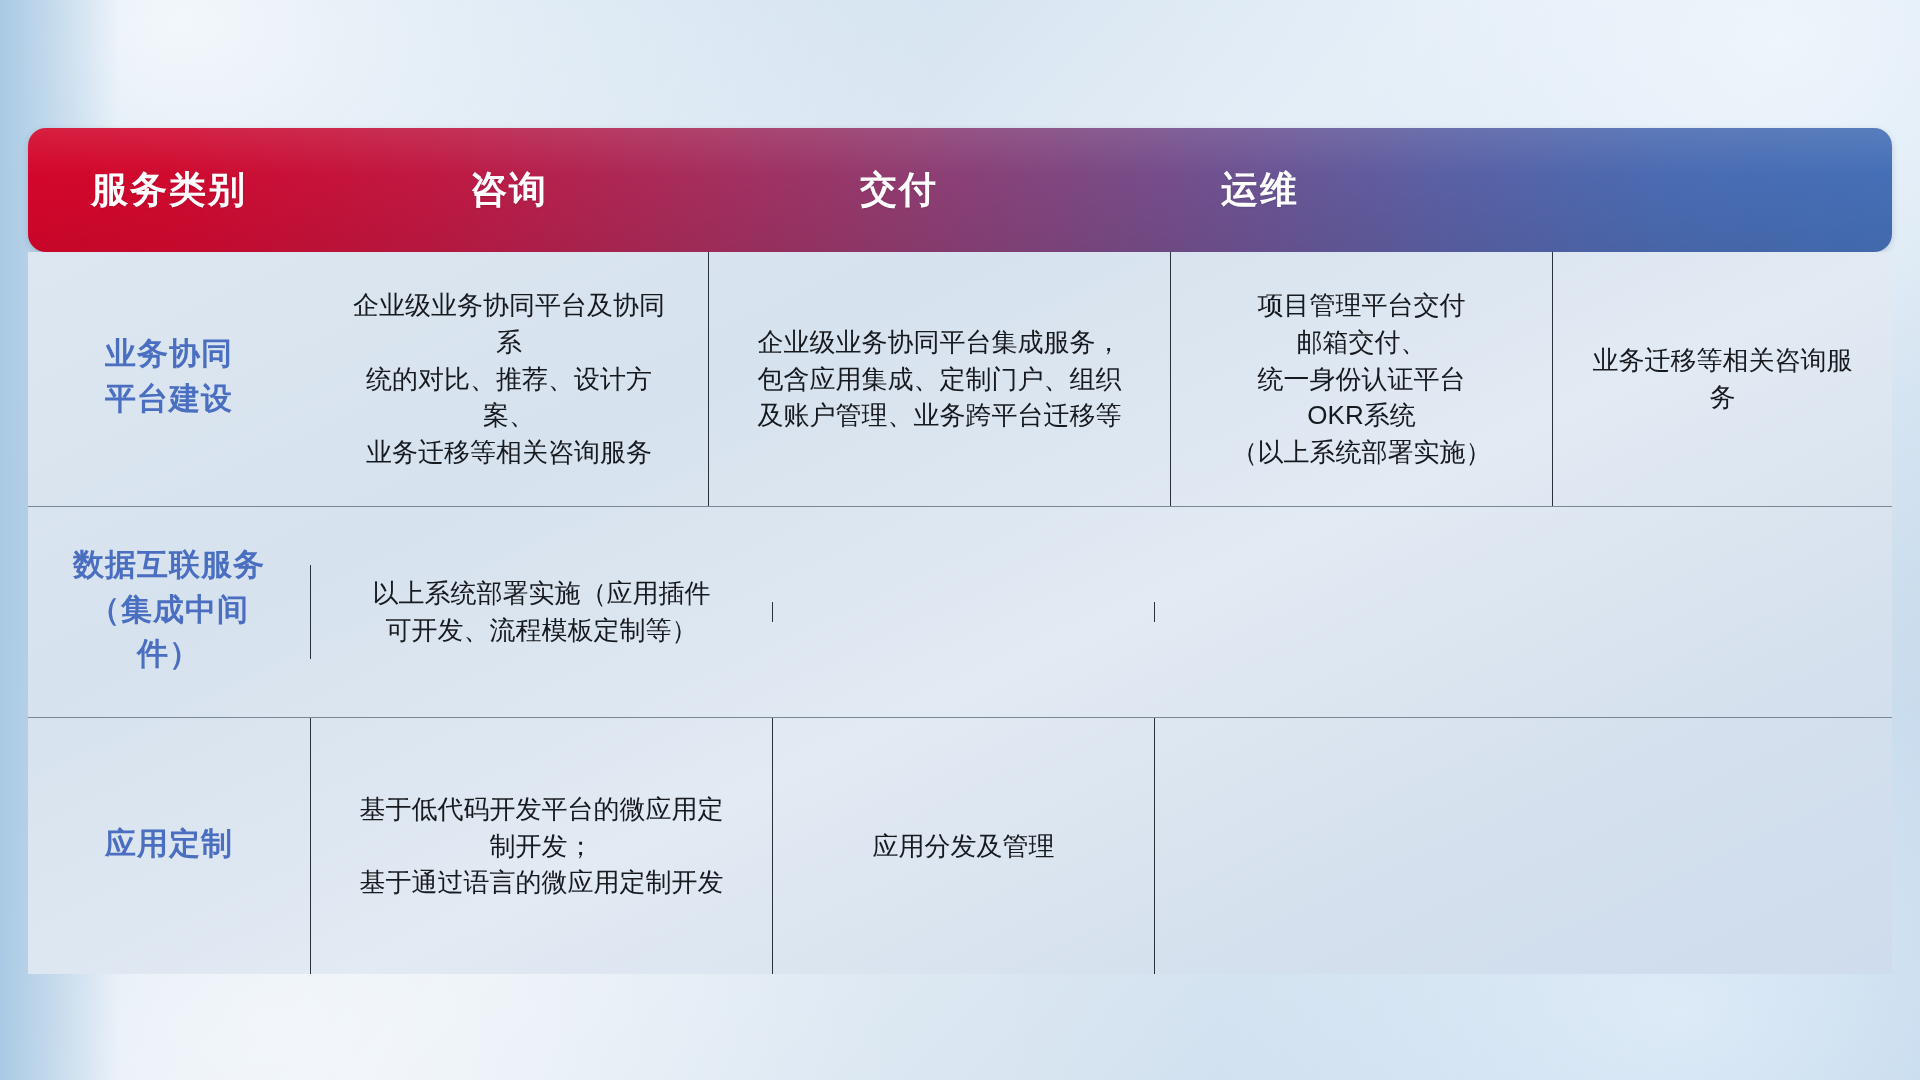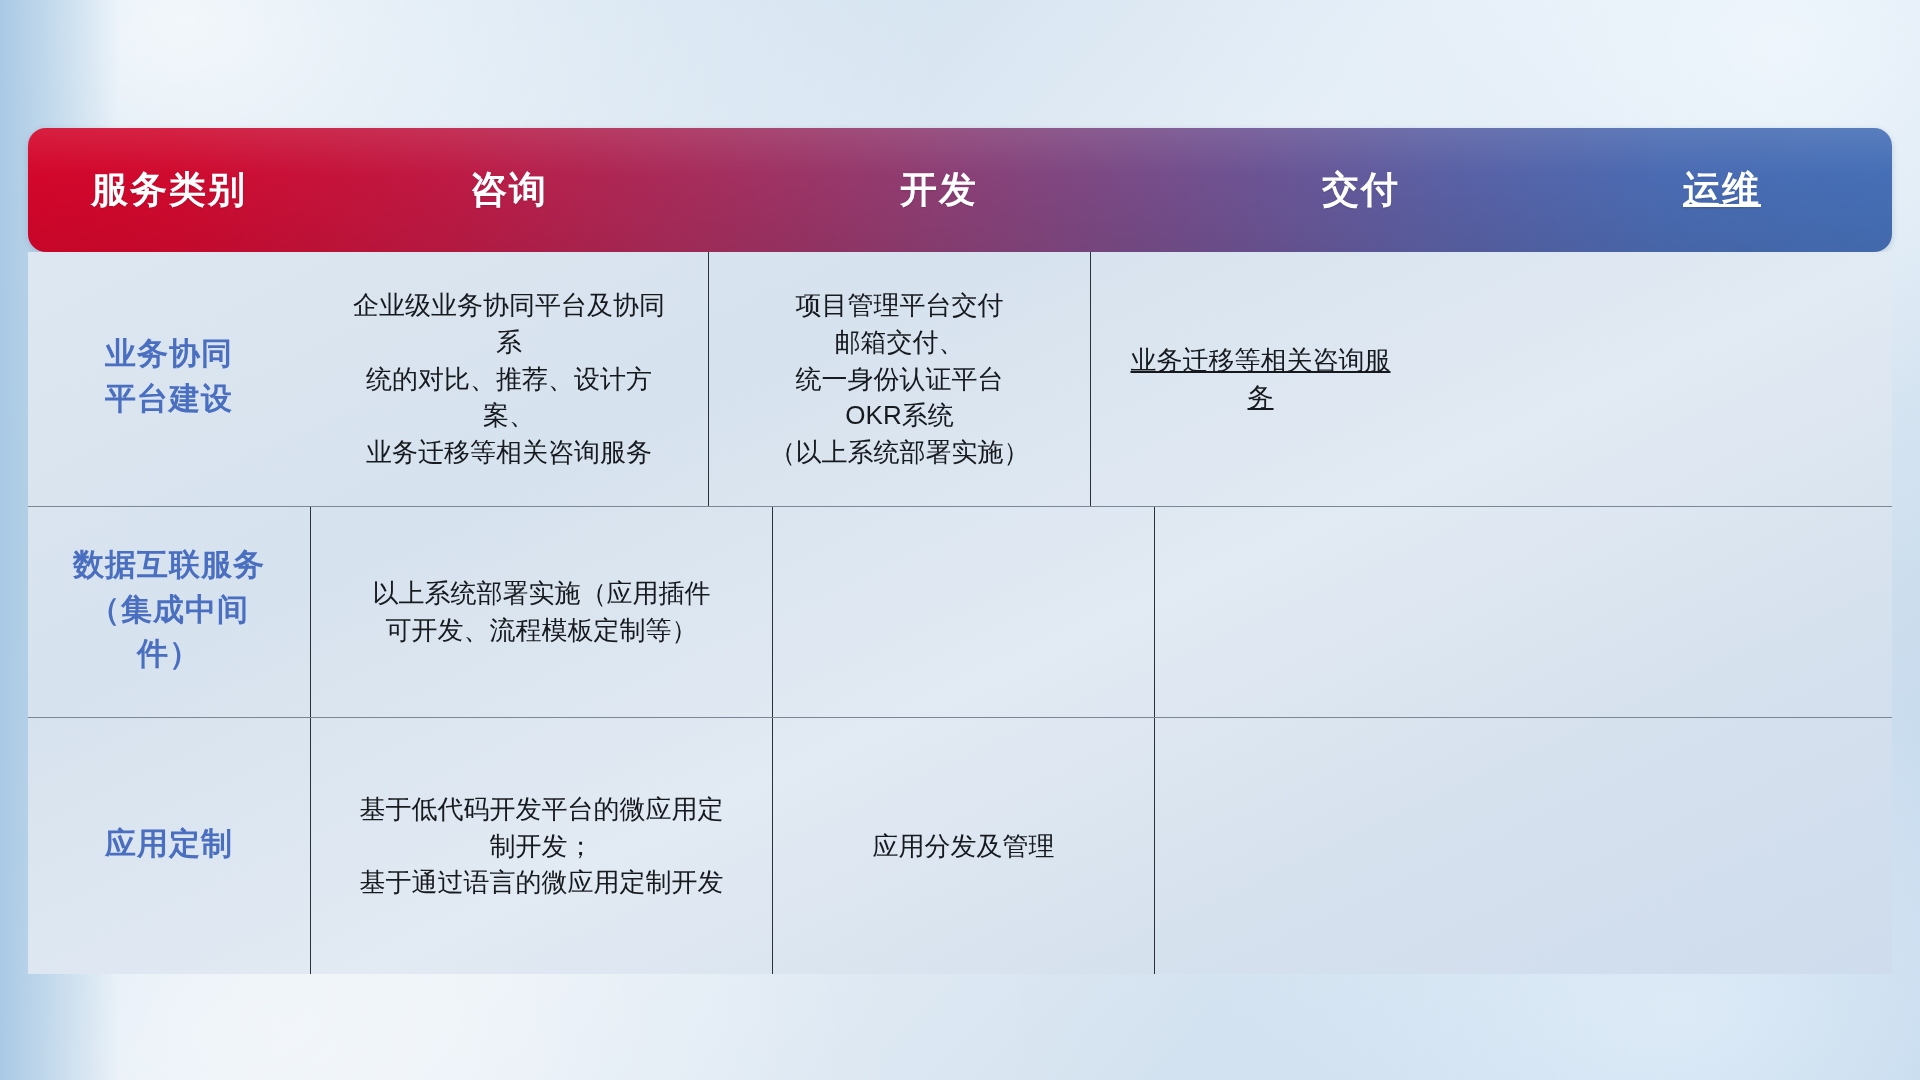--- a/index.html
+++ b/index.html
@@ -103,54 +103,56 @@
     font-family:Liberation Mono, monospace;
   }
   
   .td.div-left{ border-left:1px solid #2b3138; }
 
   
   .c0{width:282px;}
   .c1{width:398px;}
   .c2{width:462px;}
   .c3{width:382px;}
-  .c4{width:340px;text-decoration:underline;}
+  .c4{width:340px;}
 
   .r0{height:254px;}
-  .r1{height:210px;}
+  .r1{height:210px;align-items:center;}
   .r2{height:256px;}
 </style>
 </head>
 <body>
 
 <div id="bg-base"></div>
 <div id="bg-glow-tl"></div>
 <div id="bg-glow-tr"></div>
 <div id="bg-glow-bl"></div>
 <div id="bg-glow-br"></div>
 <div id="bg-tint-left"></div>
 
 <div id="table-wrap">
 
   <div class="thead">
     <div class="th c0">服务类别</div>
     <div class="th c1">咨询</div>
-    <div class="th c2">开发</div>
     <div class="th c3">交付</div>
     <div class="th c4">运维</div>
   </div>
 
   <div class="tbody">
 
     <div class="trow r0">
       <div class="td cat c0">业务协同
 平台建设</div>
       <div class="td c1">企业级业务协同平台及协同系
 统的对比、推荐、设计方案、
 业务迁移等相关咨询服务</div>
+      <div class="td c2 div-left">企业级业务协同平台集成服务，
+包含应用集成、定制门户、组织
+及账户管理、业务跨平台迁移等</div>
       <div class="td c3 div-left">项目管理平台交付
 邮箱交付、
 统一身份认证平台
 OKR系统
 （以上系统部署实施）</div>
       <div class="td c4 div-left">业务迁移等相关咨询服务</div>
     </div>
 
     <div class="trow r1">
       <div class="td cat c0">数据互联服务

